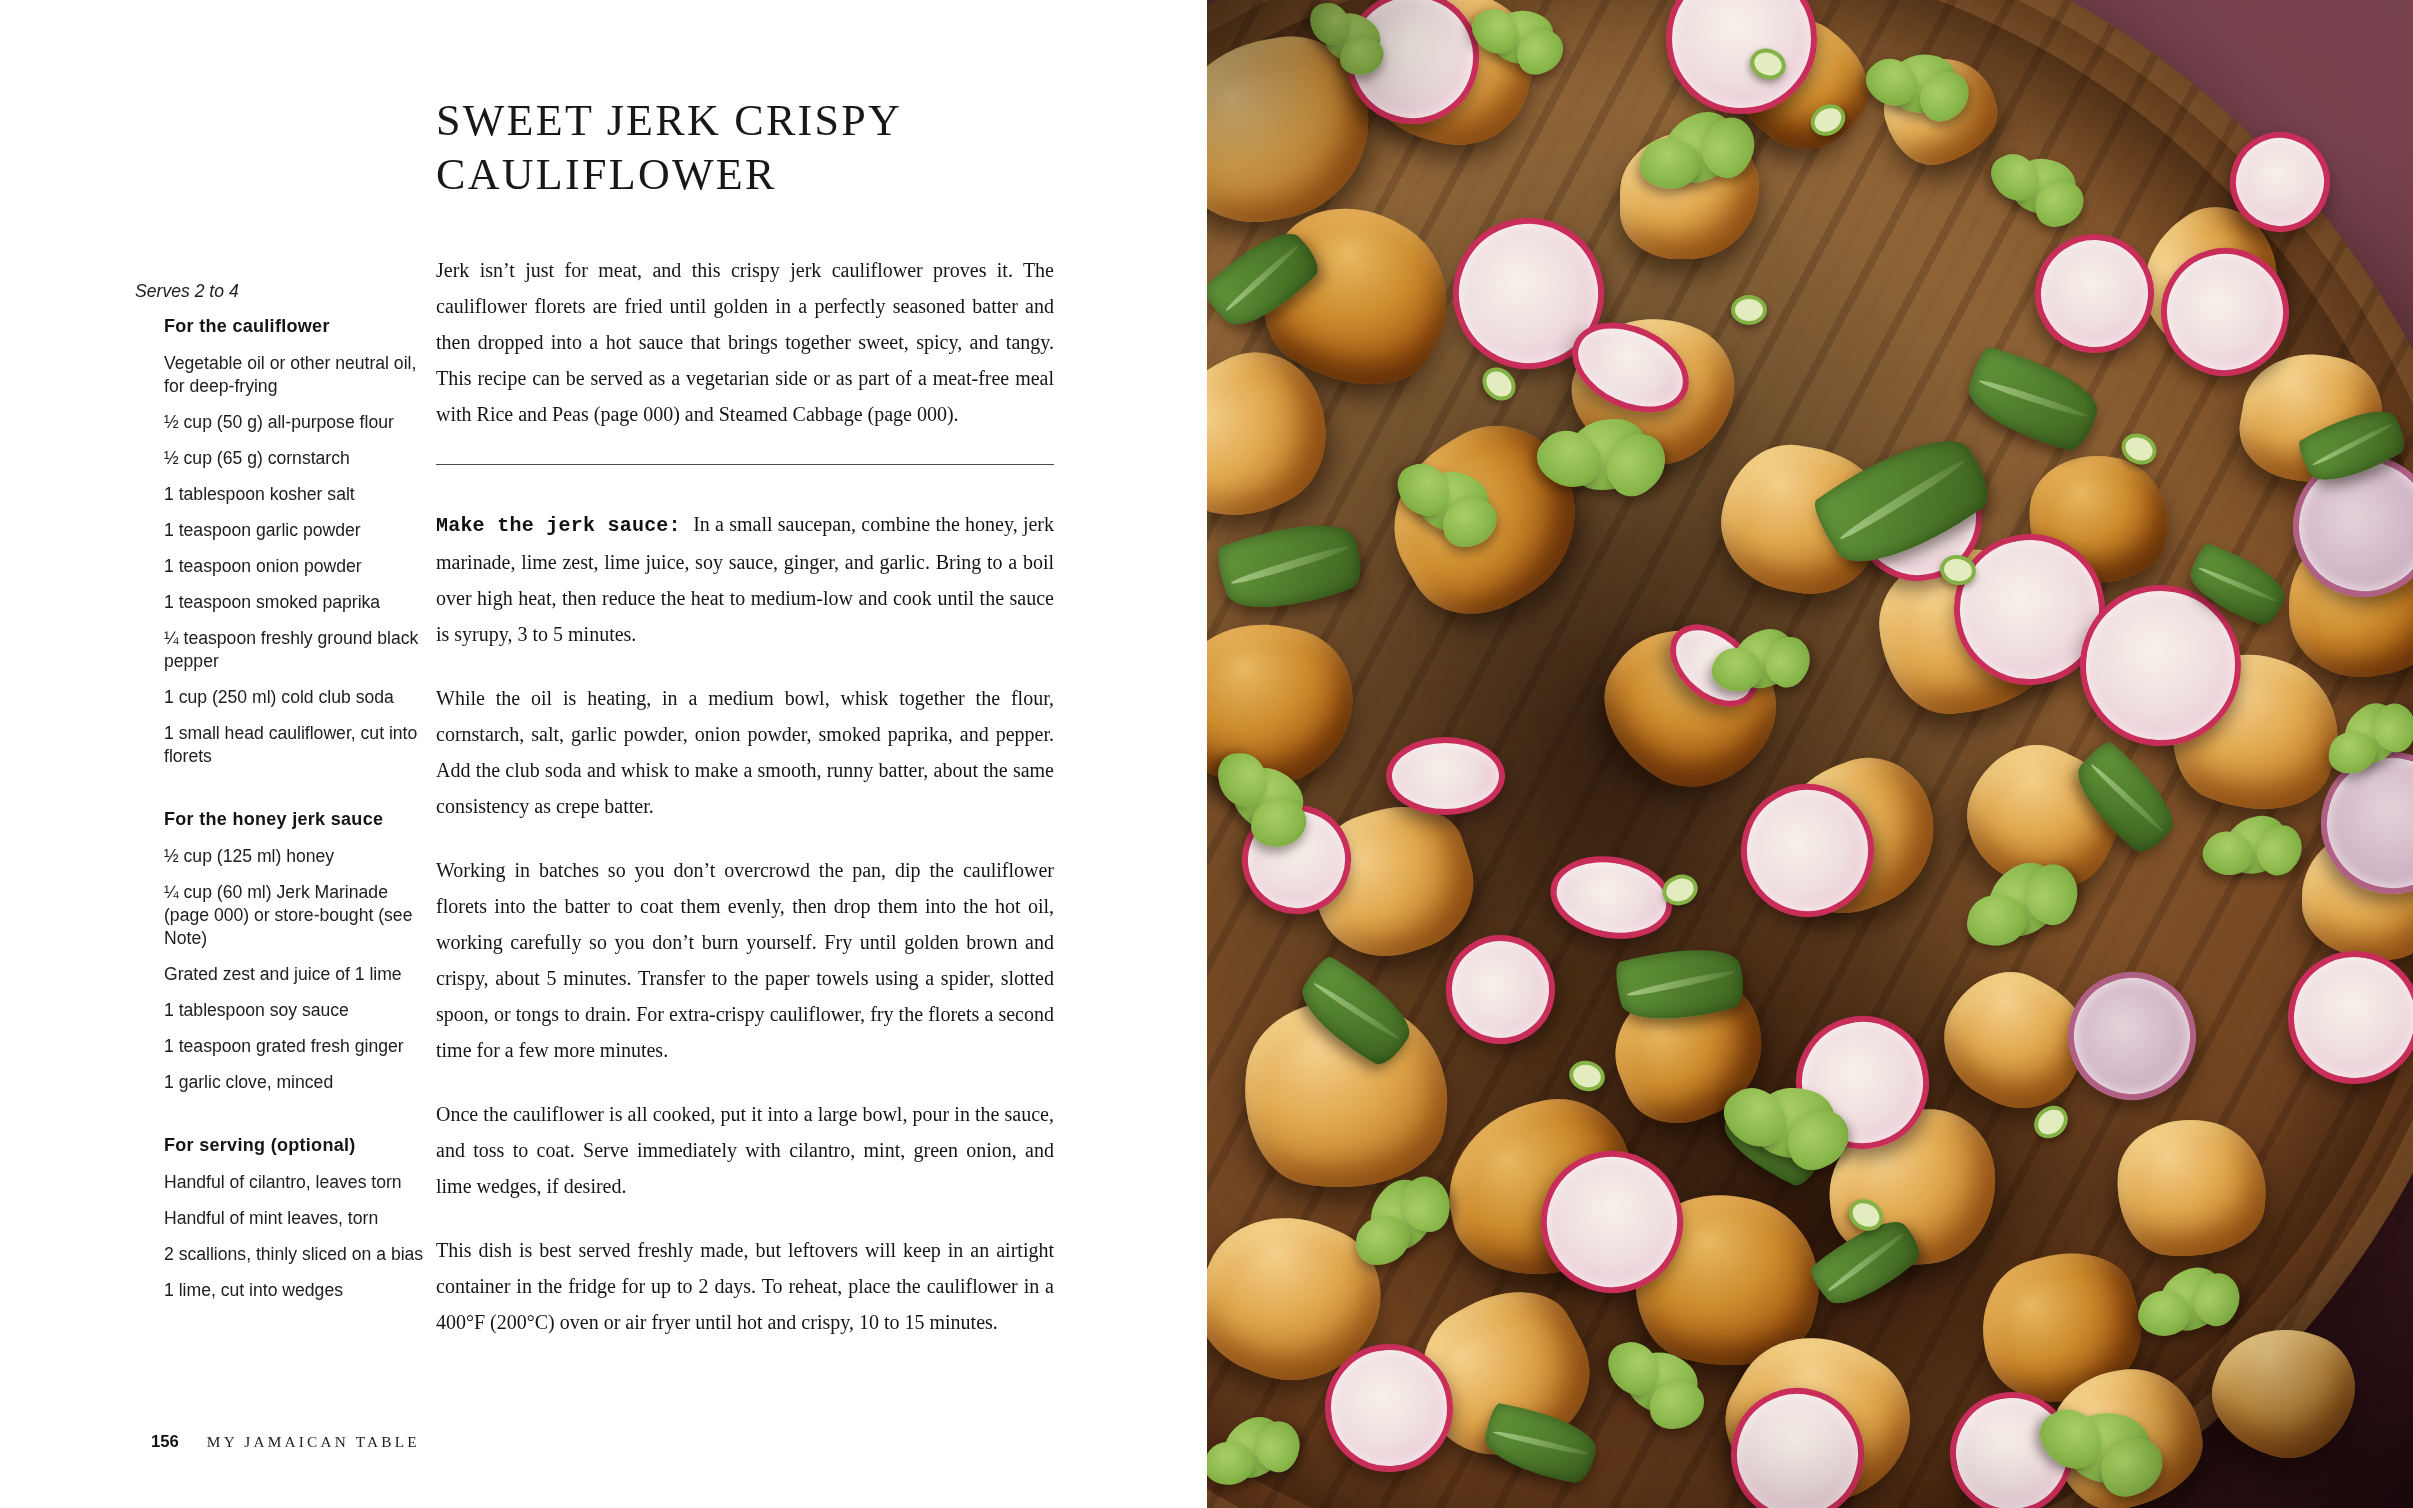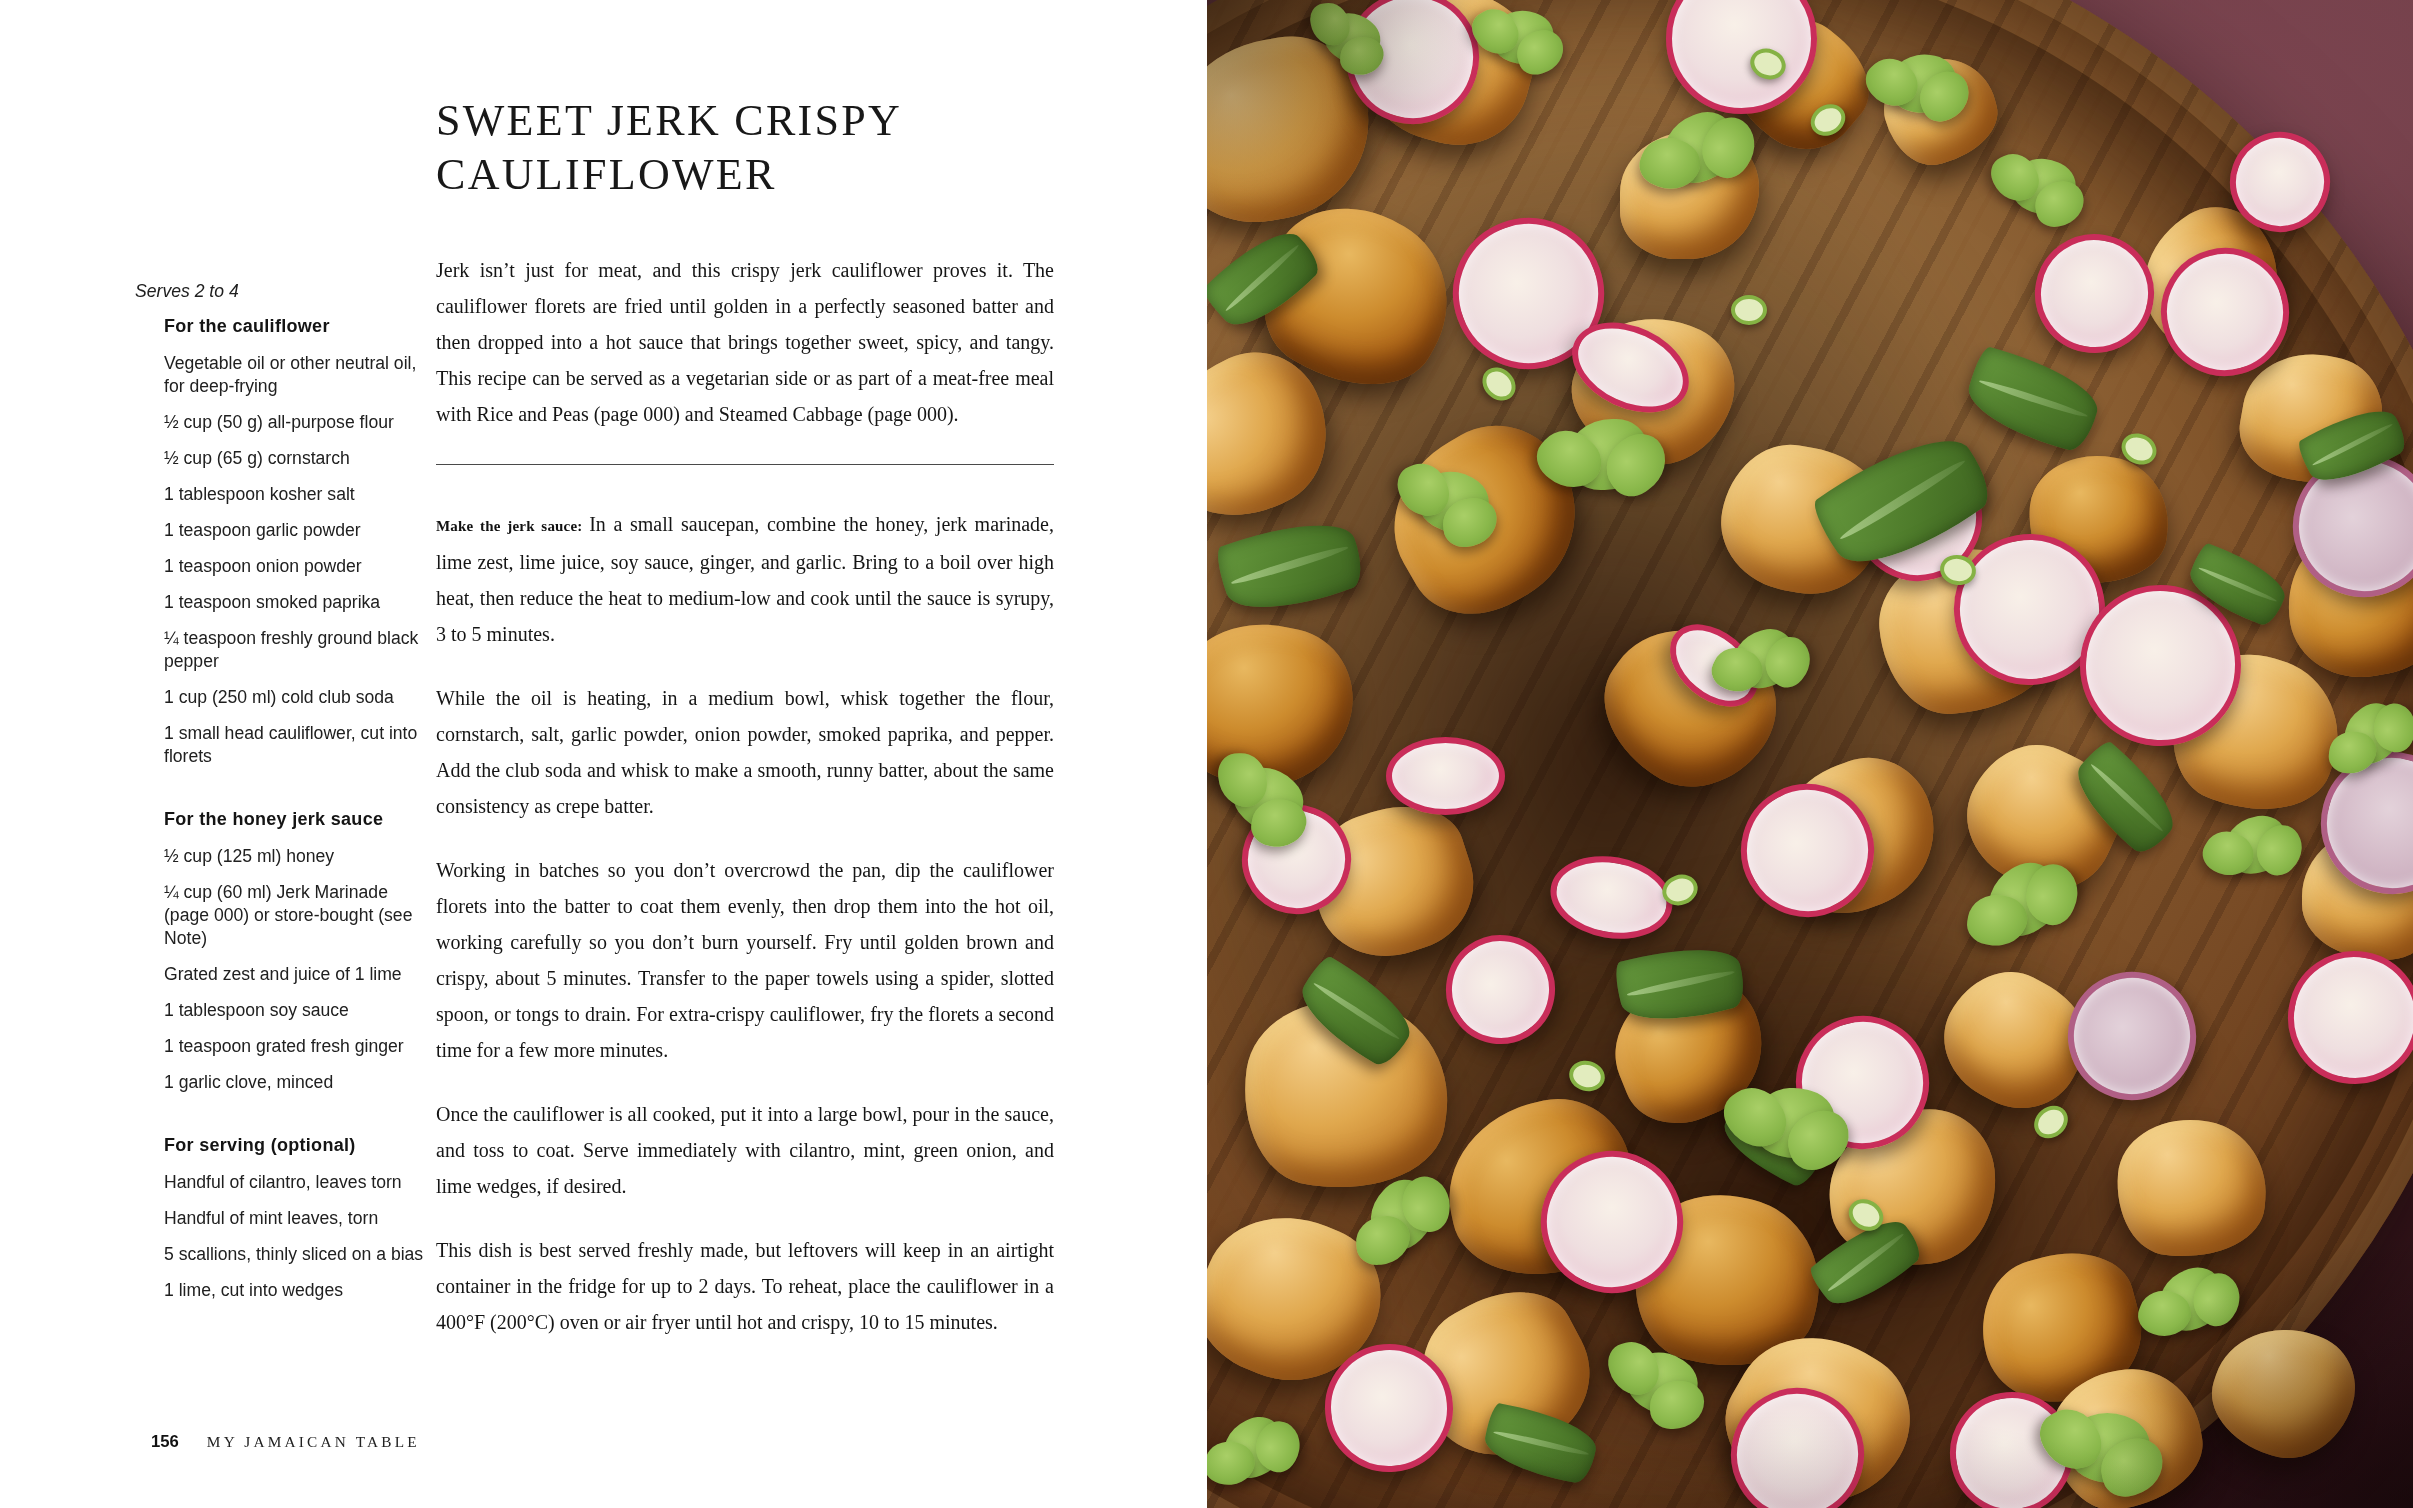--- a/index.html
+++ b/index.html
@@ -21,21 +21,21 @@
   .page-number{font-family:"Liberation Sans", sans-serif;font-weight:bold;font-size:16.7px;color:#111;margin-left:16px;}
   .book-title{font-family:"Liberation Serif", serif;font-size:15.3px;letter-spacing:3.2px;color:#222;}
 
   .recipe-main{position:absolute;left:436px;top:12px;width:618px;}
   .recipe-title{font-size:44px;line-height:1.23;letter-spacing:2.3px;margin-top:82px;color:#181818;
                 font-weight:400;}
   .recipe-intro{font-size:20px;line-height:36px;text-align:justify;margin:50px 0 0 0;color:#151515;}
   .section-divider{border:none;border-top:1.5px solid #4a4a4a;margin:32px 0 0 0;width:100%;}
   .instructions p{font-size:20px;line-height:36px;text-align:justify;margin:28px 0 0 0;color:#151515;}
   .instructions p:first-child{margin-top:41px;}
-  .instructions b{font-family:Liberation Serif, serif;font-size:15px;letter-spacing:0.2px;color:#111;}
+  .instructions b{font-family:Liberation Mono, monospace;font-size:20px;letter-spacing:0.2px;color:#111;}
 
   
   .photo{position:absolute;left:1207px;top:0;width:1207px;height:1508px;overflow:hidden;
          background:
            radial-gradient(1021px 650px at 85% 8%, var(--c-burgundy, #7c4550) 0%, transparent 70%),
            linear-gradient(155deg, var(--c-burgundy,#7c4550) 0%, #693a44 34%, #4a2029 62%, var(--c-burgundy_dark,#2c1015) 100%);}
   .photo::after{content:"";position:absolute;inset:0;z-index:9;pointer-events:none;
          background:
            radial-gradient(464px 390px at 100% 100%, rgba(8,2,3,.55), transparent 70%),
            radial-gradient(390px 353px at 0% 0%, rgba(15,6,2,.45), transparent 70%),
@@ -115,21 +115,21 @@
             <p>¼ cup (60 ml) Jerk Marinade (page 000) or store-bought (see Note)</p>
             <p>Grated zest and juice of 1 lime</p>
             <p>1 tablespoon soy sauce</p>
             <p>1 teaspoon grated fresh ginger</p>
             <p>1 garlic clove, minced</p>
           </section>
           <section>
             <h3>For serving (optional)</h3>
             <p>Handful of cilantro, leaves torn</p>
             <p>Handful of mint leaves, torn</p>
-            <p>5 scallions, thinly sliced on a bias</p>
+            <p>2 scallions, thinly sliced on a bias</p>
             <p>1 lime, cut into wedges</p>
           </section>
         </div>
     </aside>
 
     <main class="recipe-main">
       <h1 class="recipe-title">
           <div>SWEET JERK CRISPY</div>
           <div>CAULIFLOWER</div>
         </h1>

